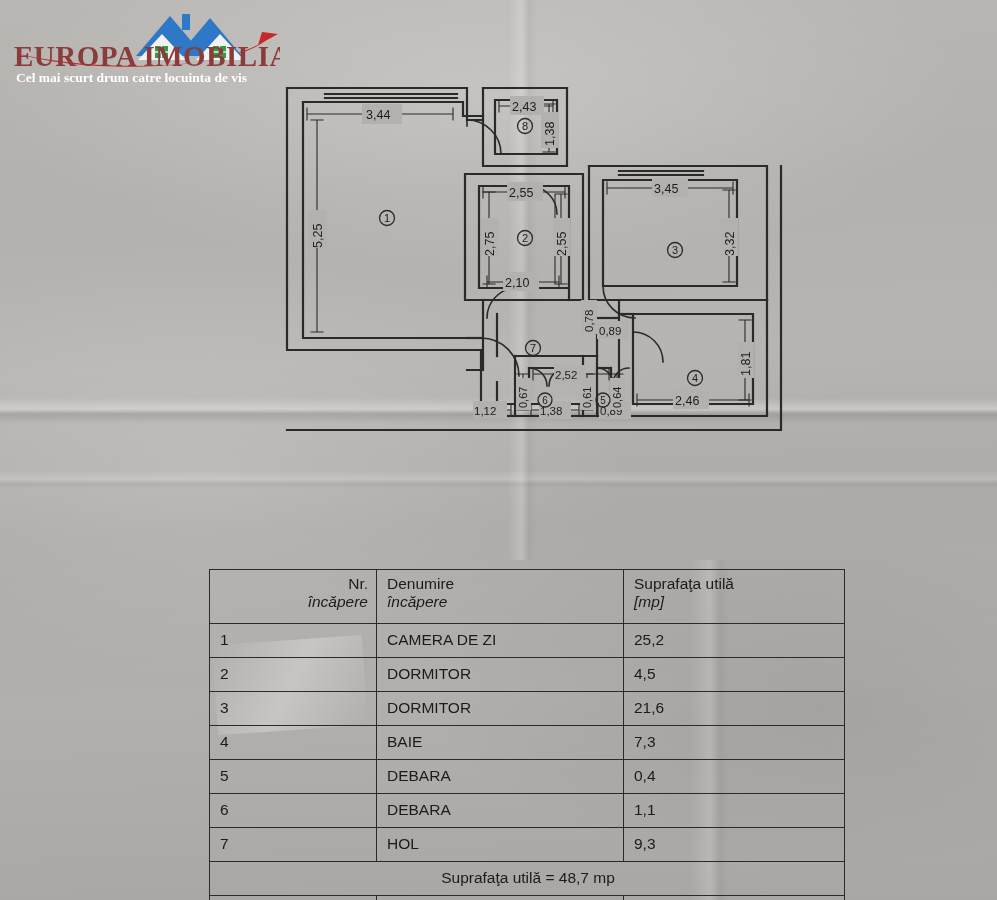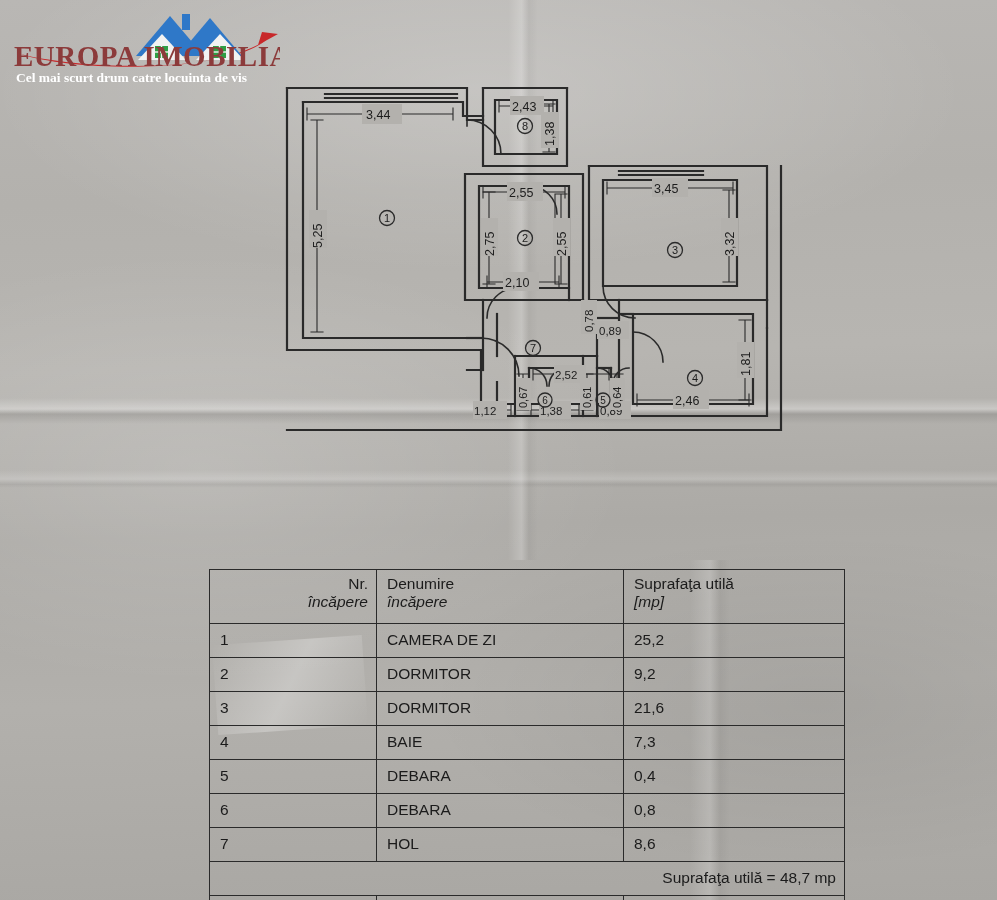--- a/index.html
+++ b/index.html
@@ -93,21 +93,21 @@
   .head-cell {
     height: 44px;
     vertical-align: top !important;
     padding-top: 5px !important;
   }
   .head-cell .l1 { display: block; }
   .head-cell .l2 { display: block; font-style: italic; }
 
   .row-cell { height: 26px; }
   .span-cell {
-    text-align: right;
+    text-align: center;
     height: 26px;
   }
 </style>
 </head>
 <body>
 
 <div class="crease crease-h1"></div>
 <div class="crease crease-h2"></div>
 <div class="crease crease-v1"></div>
 <div class="crease crease-v2"></div>
@@ -393,46 +393,46 @@
     </tr>
 
     <tr>
       <td class="row-cell">1</td>
       <td class="row-cell">CAMERA DE ZI</td>
       <td class="row-cell">25,2</td>
     </tr>
     <tr>
       <td class="row-cell">2</td>
       <td class="row-cell">DORMITOR</td>
-      <td class="row-cell">9,2</td>
+      <td class="row-cell">4,5</td>
     </tr>
     <tr>
       <td class="row-cell">3</td>
       <td class="row-cell">DORMITOR</td>
       <td class="row-cell">21,6</td>
     </tr>
     <tr>
       <td class="row-cell">4</td>
       <td class="row-cell">BAIE</td>
       <td class="row-cell">7,3</td>
     </tr>
     <tr>
       <td class="row-cell">5</td>
       <td class="row-cell">DEBARA</td>
       <td class="row-cell">0,4</td>
     </tr>
     <tr>
       <td class="row-cell">6</td>
       <td class="row-cell">DEBARA</td>
-      <td class="row-cell">0,8</td>
+      <td class="row-cell">1,1</td>
     </tr>
     <tr>
       <td class="row-cell">7</td>
       <td class="row-cell">HOL</td>
-      <td class="row-cell">8,6</td>
+      <td class="row-cell">9,3</td>
     </tr>
 
     <tr>
       <td class="span-cell" colspan="3">Suprafaţa utilă = 48,7 mp</td>
     </tr>
 
     <tr>
       <td class="row-cell">8</td>
       <td class="row-cell">BALCON</td>
       <td class="row-cell">3,3</td>

